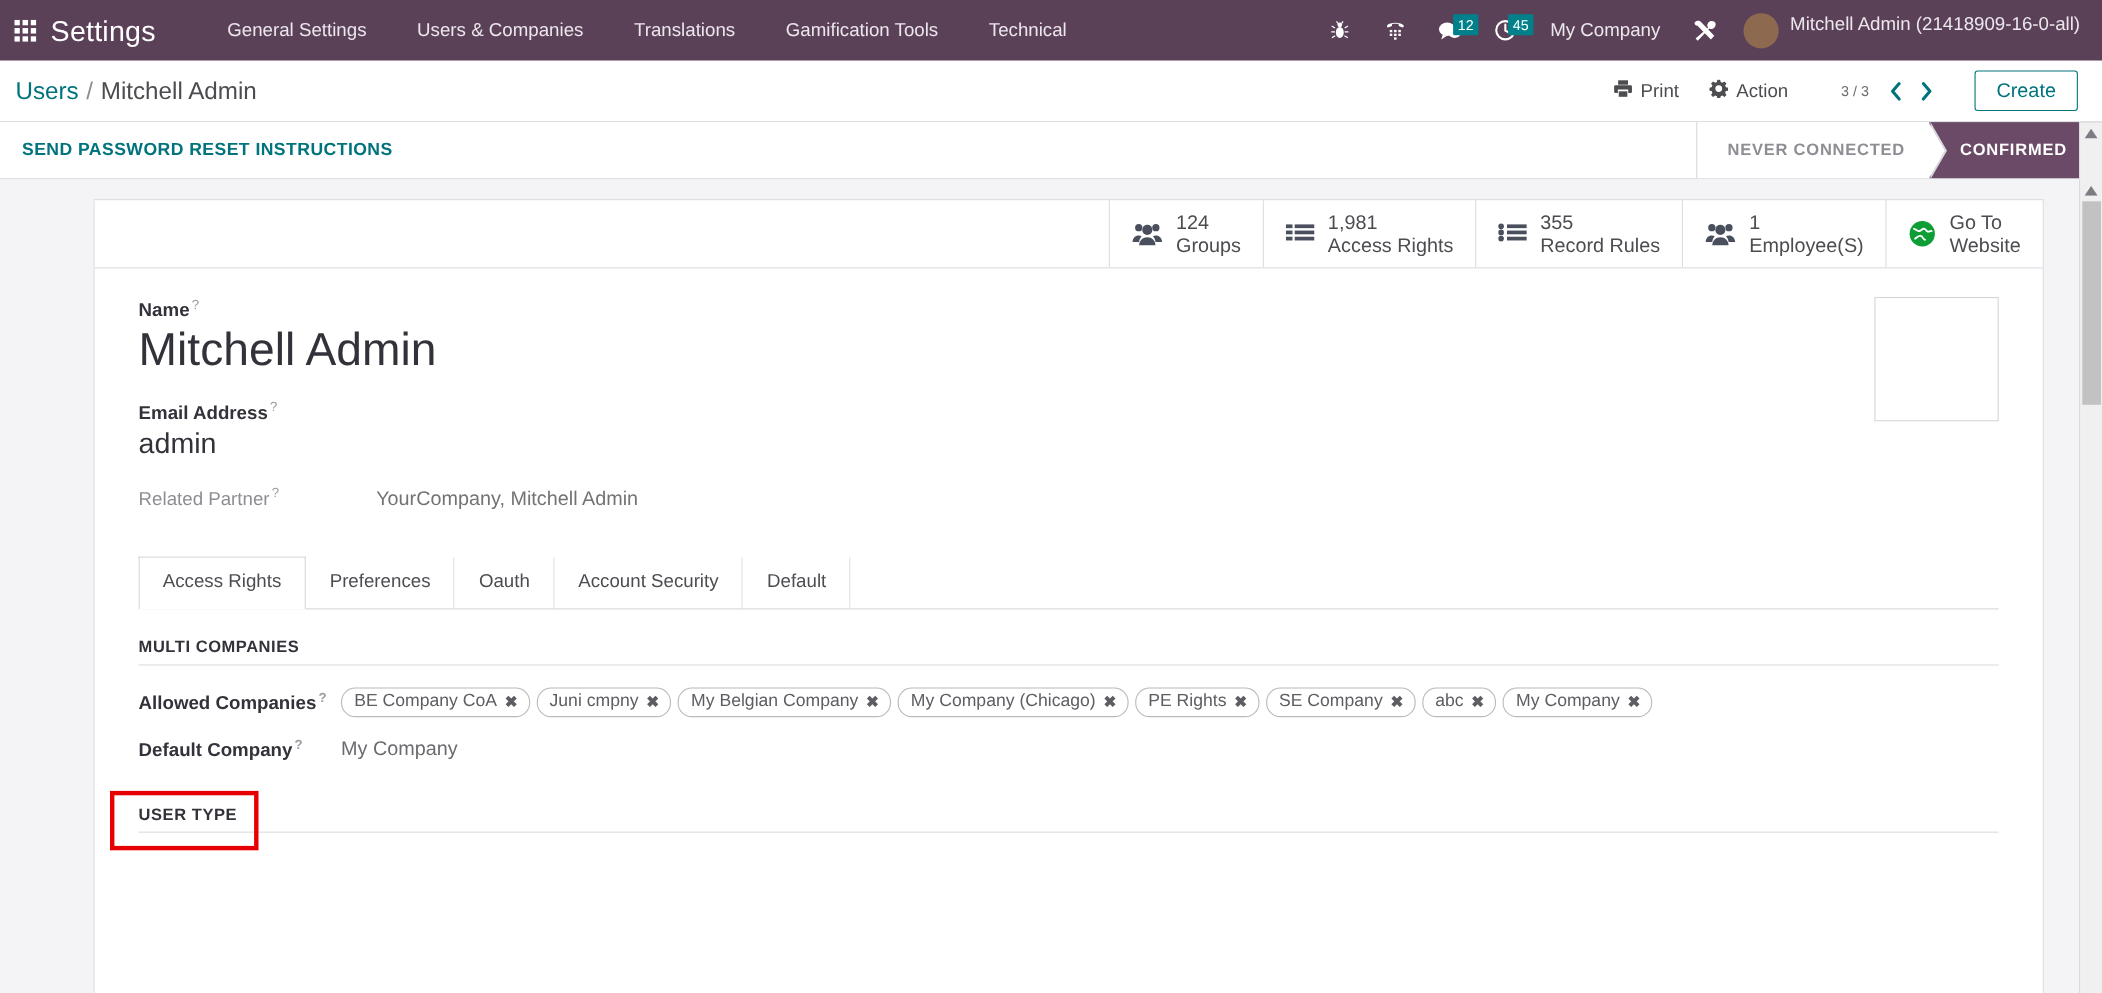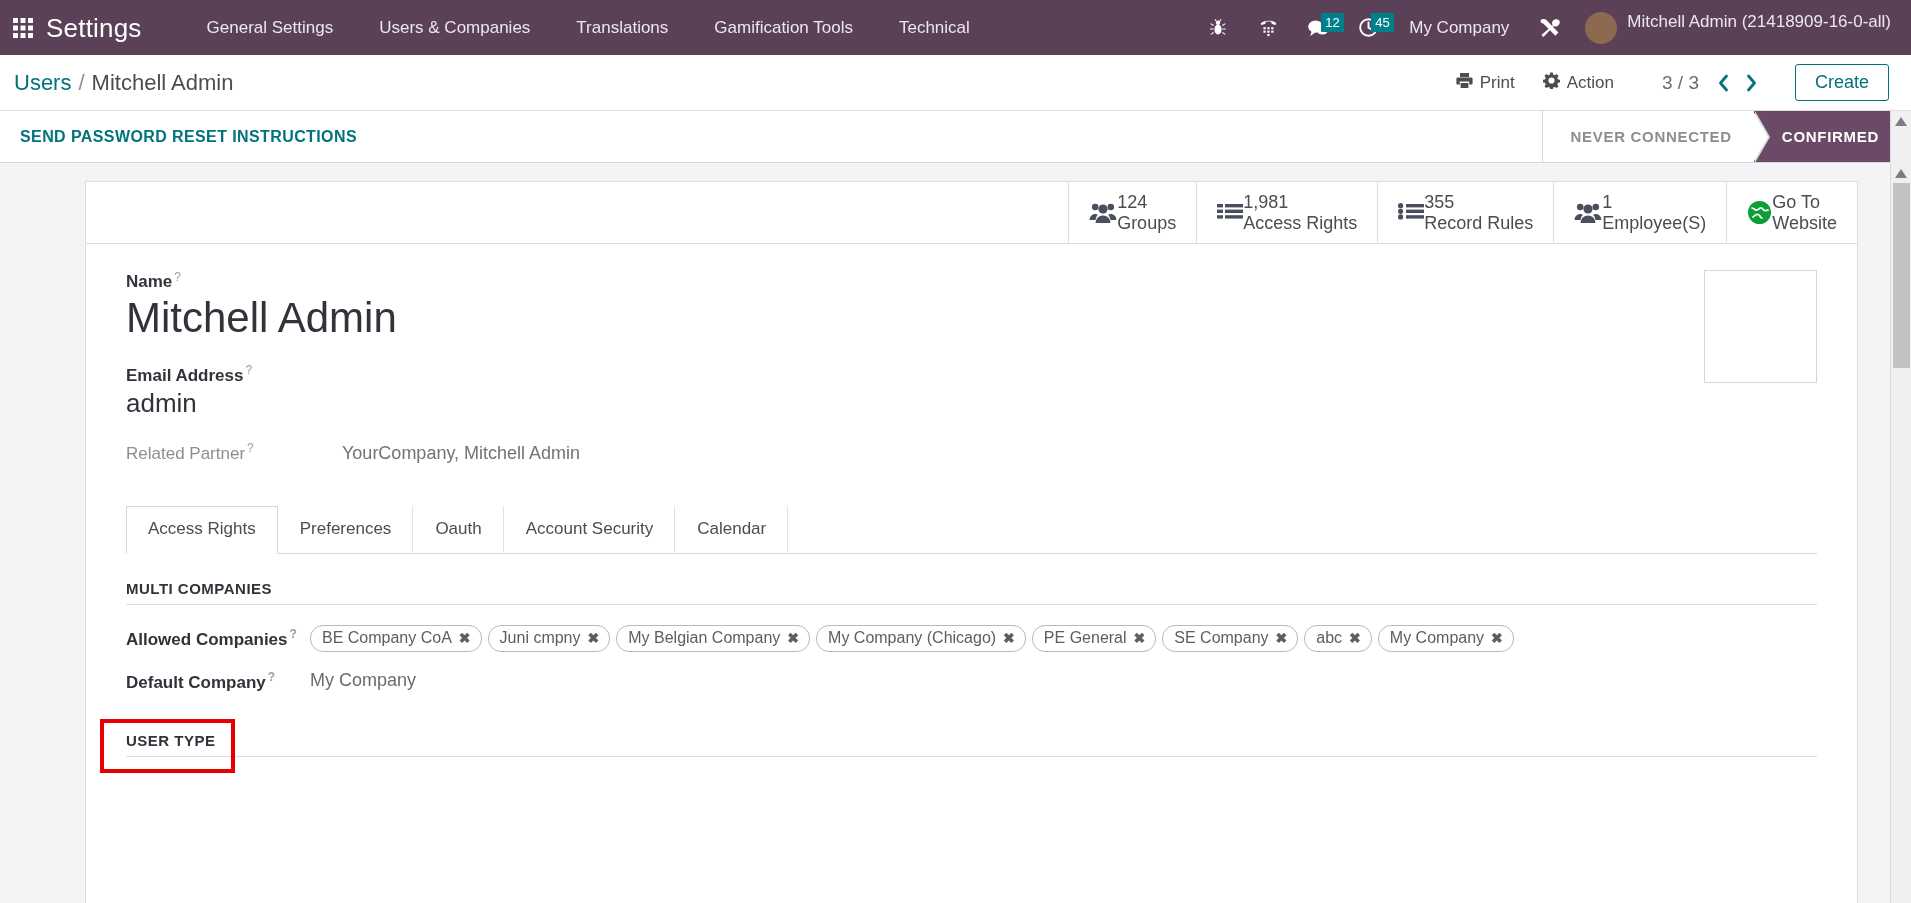--- a/index.html
+++ b/index.html
@@ -119,21 +119,21 @@
   .bc-sep { color: #8d8d93; margin: 0 7px; }
   .bc-current { color: #4c4c51; }
   .cp-right { margin-left: auto; display: flex; align-items: center; }
   .cp-btn {
     display: flex; align-items: center; gap: 7px;
     font-size: 17px; color: #4c4c51; padding: 0 14px;
     cursor: pointer; white-space: nowrap;
   }
   .pager {
     display: flex; align-items: center; gap: 2px;
-    margin: 0 4px 0 34px; color: #4c4c51; font-size: 19px; justify-content: space-between;
+    margin: 0 4px 0 34px; color: #4c4c51; font-size: 13px; justify-content: space-between;
   }
   .pager-text { color: #6b6b70; margin-right: 10px; }
   .pager-arrow {
     width: 26px; height: 30px; display:flex; align-items:center;
     justify-content:center; cursor: pointer; color:#00737c;
   }
   .create-btn {
     margin-left: 26px;
     border: 1px solid #00737c; color: #00737c;
     background: #ffffff;
@@ -198,21 +198,21 @@
   }
 
   
   .stat-row {
     display: flex; align-items: stretch;
     border-bottom: 1px solid #dcdce1;
     height: 62px; justify-content: flex-end;
   }
   .stat-spacer { flex: 1 1 auto; }
   .stat-btn {
-    display: flex; align-items: center; 
+    display: flex; align-items: center; gap: 12px;
     padding: 0 20px;
     border-left: 1px solid #dcdce1;
     cursor: pointer; white-space: nowrap;
   }
   .stat-txt { display: flex; flex-direction: column; line-height: 1.15; }
   .stat-num { font-size: 18px; color: #4c4c51; }
   .stat-lbl { font-size: 18px; color: #4c4c51; }
   .stat-icon { color: #4a4f5e; display: flex; align-items: center; }
 
   
@@ -575,21 +575,21 @@
           <span class="glasses"></span><span class="body"></span>
         </span>
       </div>
     </div>
 
     <div class="tabs">
       <div class="tab active">Access Rights</div>
       <div class="tab">Preferences</div>
       <div class="tab">Oauth</div>
       <div class="tab">Account Security</div>
-      <div class="tab">Calendar</div>
+      <div class="tab">Default</div>
     </div>
 
     <div class="tab-content">
       <div class="section-title">MULTI COMPANIES</div>
 
       <div class="tag-row">
         <span class="field-label"><span>Allowed Companies</span><span class="q">?</span></span>
         <span class="tags">
           <span class="tag">
               <span>BE Company CoA</span>
@@ -601,21 +601,21 @@
             </span>
           <span class="tag">
               <span>My Belgian Company</span>
               <span class="tag-x">✖</span>
             </span>
           <span class="tag">
               <span>My Company (Chicago)</span>
               <span class="tag-x">✖</span>
             </span>
           <span class="tag">
-              <span>PE General</span>
+              <span>PE Rights</span>
               <span class="tag-x">✖</span>
             </span>
           <span class="tag">
               <span>SE Company</span>
               <span class="tag-x">✖</span>
             </span>
           <span class="tag">
               <span>abc</span>
               <span class="tag-x">✖</span>
             </span>

